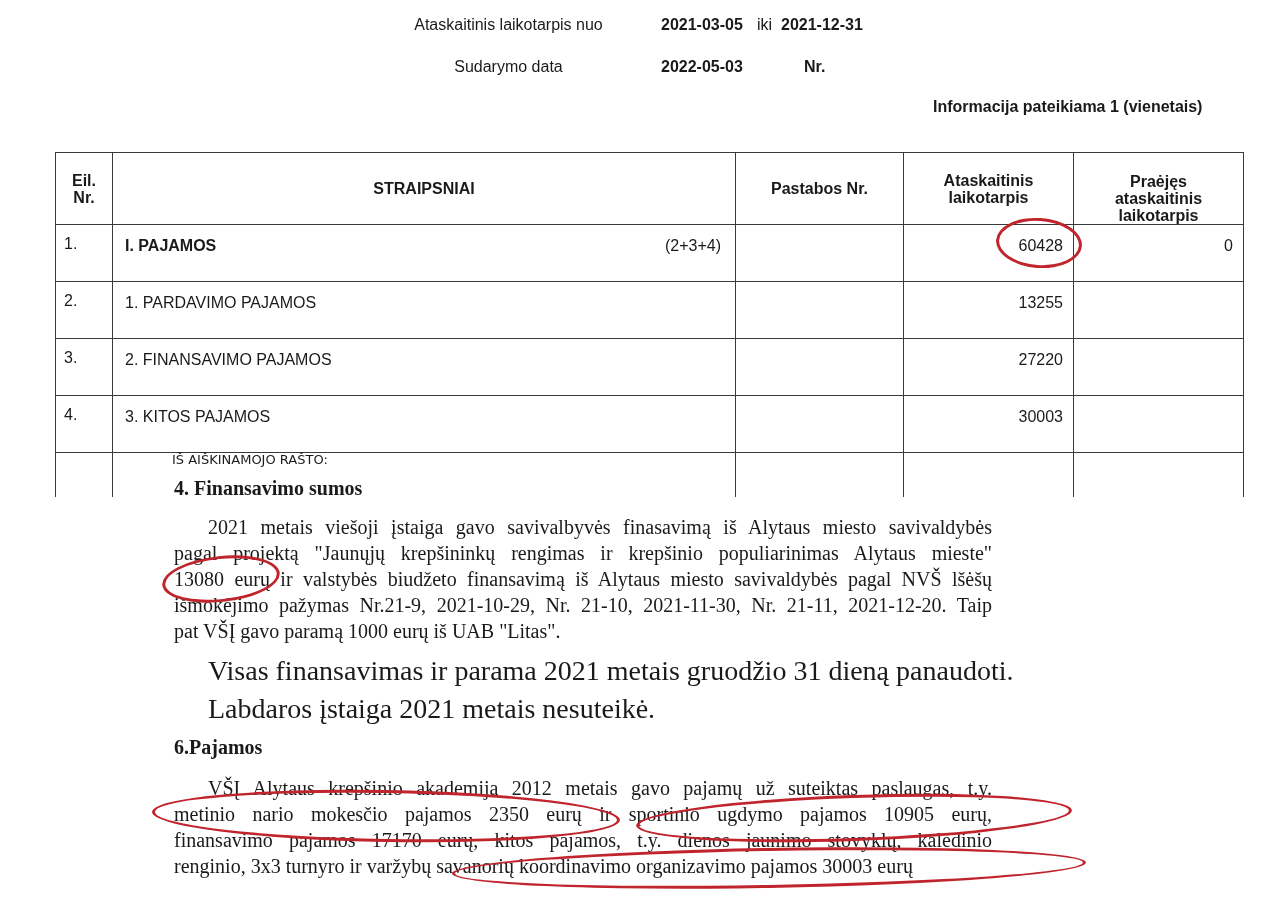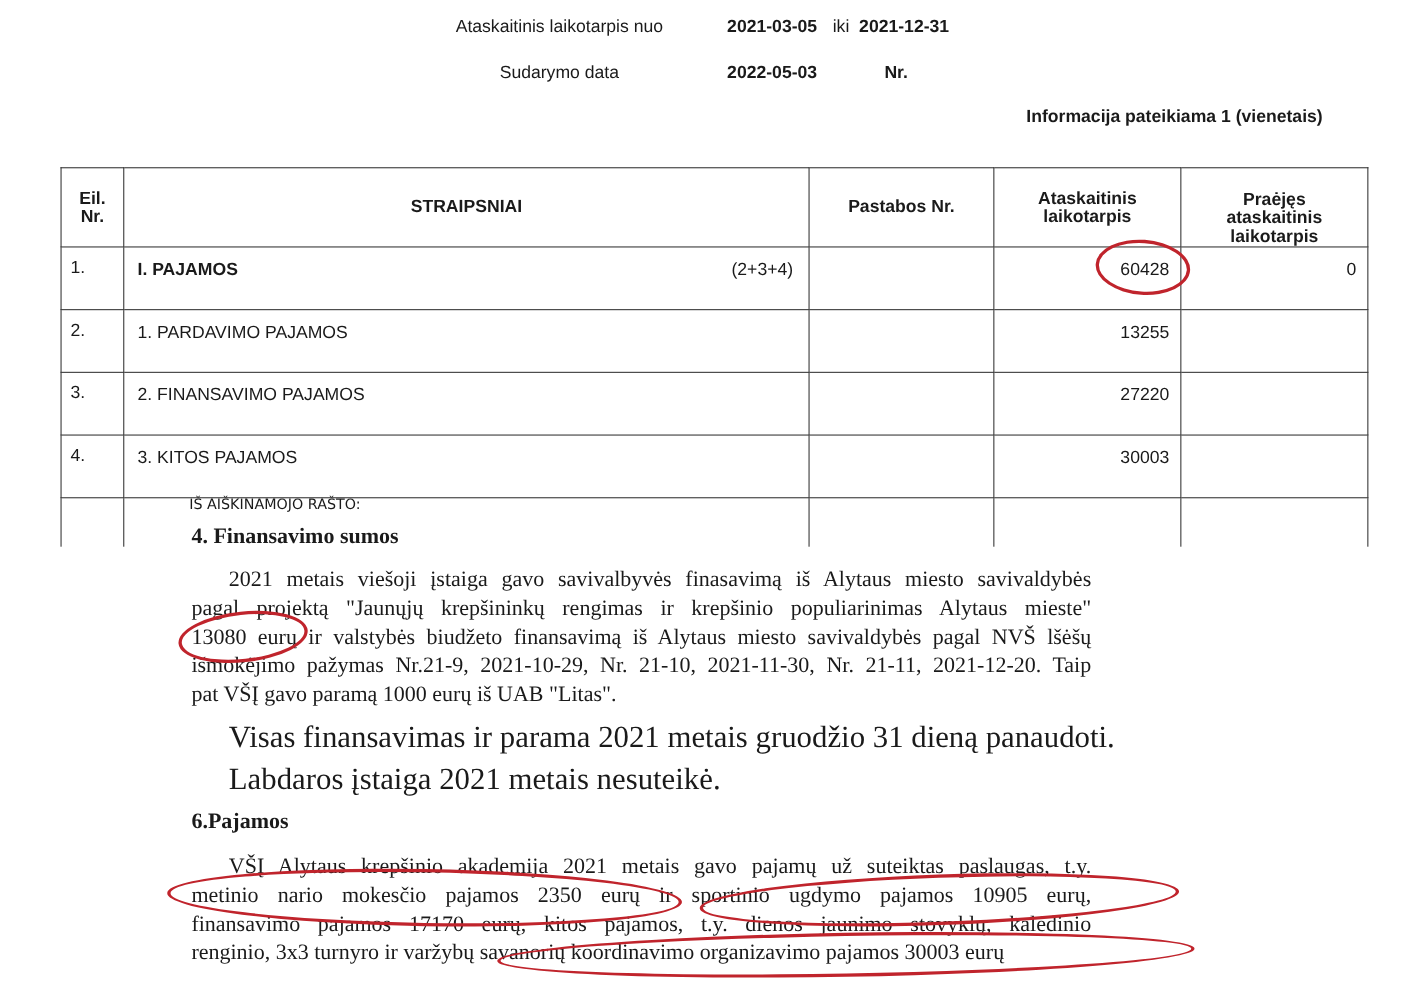--- a/index.html
+++ b/index.html
@@ -114,21 +114,21 @@
   <span class="line last">pat VŠĮ gavo paramą 1000 eurų iš UAB "Litas".</span>
 </div>
 <div class="circle" style="left:162px; top:556px; width:112px; height:40px; transform:rotate(-6deg);"></div>
 
 <div class="abs plain" style="left:208px; top:655px;">Visas finansavimas ir parama  2021 metais gruodžio 31 dieną panaudoti.</div>
 <div class="abs plain" style="left:208px; top:693px;">Labdaros įstaiga 2021 metais nesuteikė.</div>
 
 <div class="abs sec-title" style="left:174px; top:736px;">6.Pajamos</div>
 
 <div class="abs para" style="left:174px; top:775px;">
-  <span class="line" style="padding-left:34px;">VŠĮ Alytaus krepšinio akademija 2021 metais gavo pajamų už suteiktas paslaugas, t.y.</span>
+  <span class="line" style="padding-left:34px;">VŠĮ Alytaus krepšinio akademija 2012 metais gavo pajamų už suteiktas paslaugas, t.y.</span>
   <span class="line">metinio nario mokesčio pajamos 2350 eurų ir sportinio ugdymo pajamos 10905 eurų,</span>
   <span class="line">finansavimo pajamos 17170 eurų, kitos pajamos, t.y. dienos jaunimo stovyklų, kalėdinio</span>
   <span class="line last">renginio, 3x3 turnyro ir varžybų savanorių koordinavimo organizavimo pajamos 30003 eurų</span>
 </div>
 
 <div class="circle" style="left:152px; top:790px; width:462px; height:46px; transform:rotate(1deg);"></div>
 <div class="circle" style="left:636px; top:795px; width:430px; height:40px; transform:rotate(-2deg);"></div>
 <div class="circle" style="left:452px; top:848px; width:628px; height:34px; transform:rotate(-1deg);"></div>
 
 </body></html>

